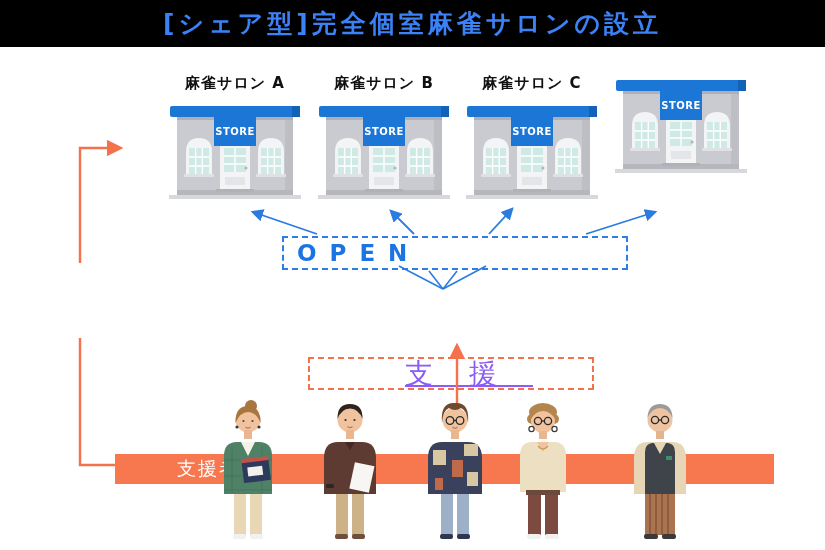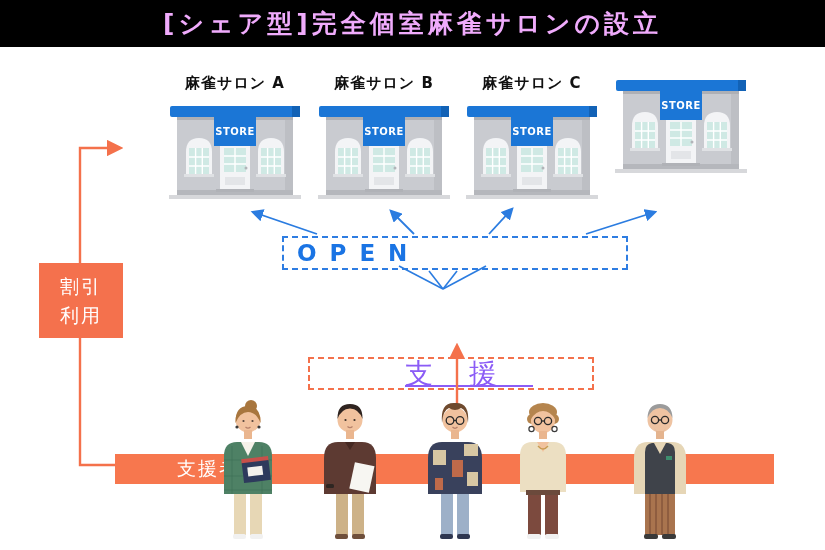--- a/index.html
+++ b/index.html
@@ -6,21 +6,21 @@
   .stage{
     position:relative;width:825px;height:550px;overflow:hidden;
     background:#ffffff;font-family:"DejaVu Sans",sans-serif;
   }
   
   .title-bar{
     position:absolute;left:0;top:0;width:825px;height:47px;background:#000000;
     display:flex;align-items:center;justify-content:center;z-index:10;
   }
   .title-bar h1{
-    margin:0;color:#f0abfc;font-size:25px;font-weight:bold;letter-spacing:4px;
+    margin:0;color:#3b82f6;font-size:25px;font-weight:bold;letter-spacing:4px;
   }
   
   .salon{position:absolute;top:70px;width:140px;z-index:2;}
   .salon-label{
     height:26px;line-height:26px;text-align:center;color:#111111;
     font-size:15px;font-weight:bold;letter-spacing:1px;
   }
   .store-wrap{position:relative;width:140px;height:100px;margin-top:6px;}
   .store-sign{
     position:absolute;left:49px;top:14px;width:42px;height:30px;
@@ -143,23 +143,20 @@
       <span class="store-sign">STORE</span>
     </div>
   </div>
 
   <div class="open-box">
     <span>OPEN</span>
   </div>
   <div class="support-box">
     <span>支援</span>
   </div>
-  <div class="discount-box">
-    <span>割引利用</span>
-  </div>
   <div class="supporters-bar">
     <span>支援者</span>
   </div>
 
   <svg class="connectors" width="825" height="550" viewBox="0 0 825 550">
     <defs>
       <marker id="arr-blue" viewBox="0 0 10 10" refX="8" refY="5" markerWidth="7" markerHeight="7" orient="auto-start-reverse">
         <path d="M0,0 L10,5 L0,10 Z" fill="#2b7ce0"></path>
       </marker>
       <marker id="arr-orange" viewBox="0 0 10 10" refX="8" refY="5" markerWidth="7" markerHeight="7" orient="auto-start-reverse">

